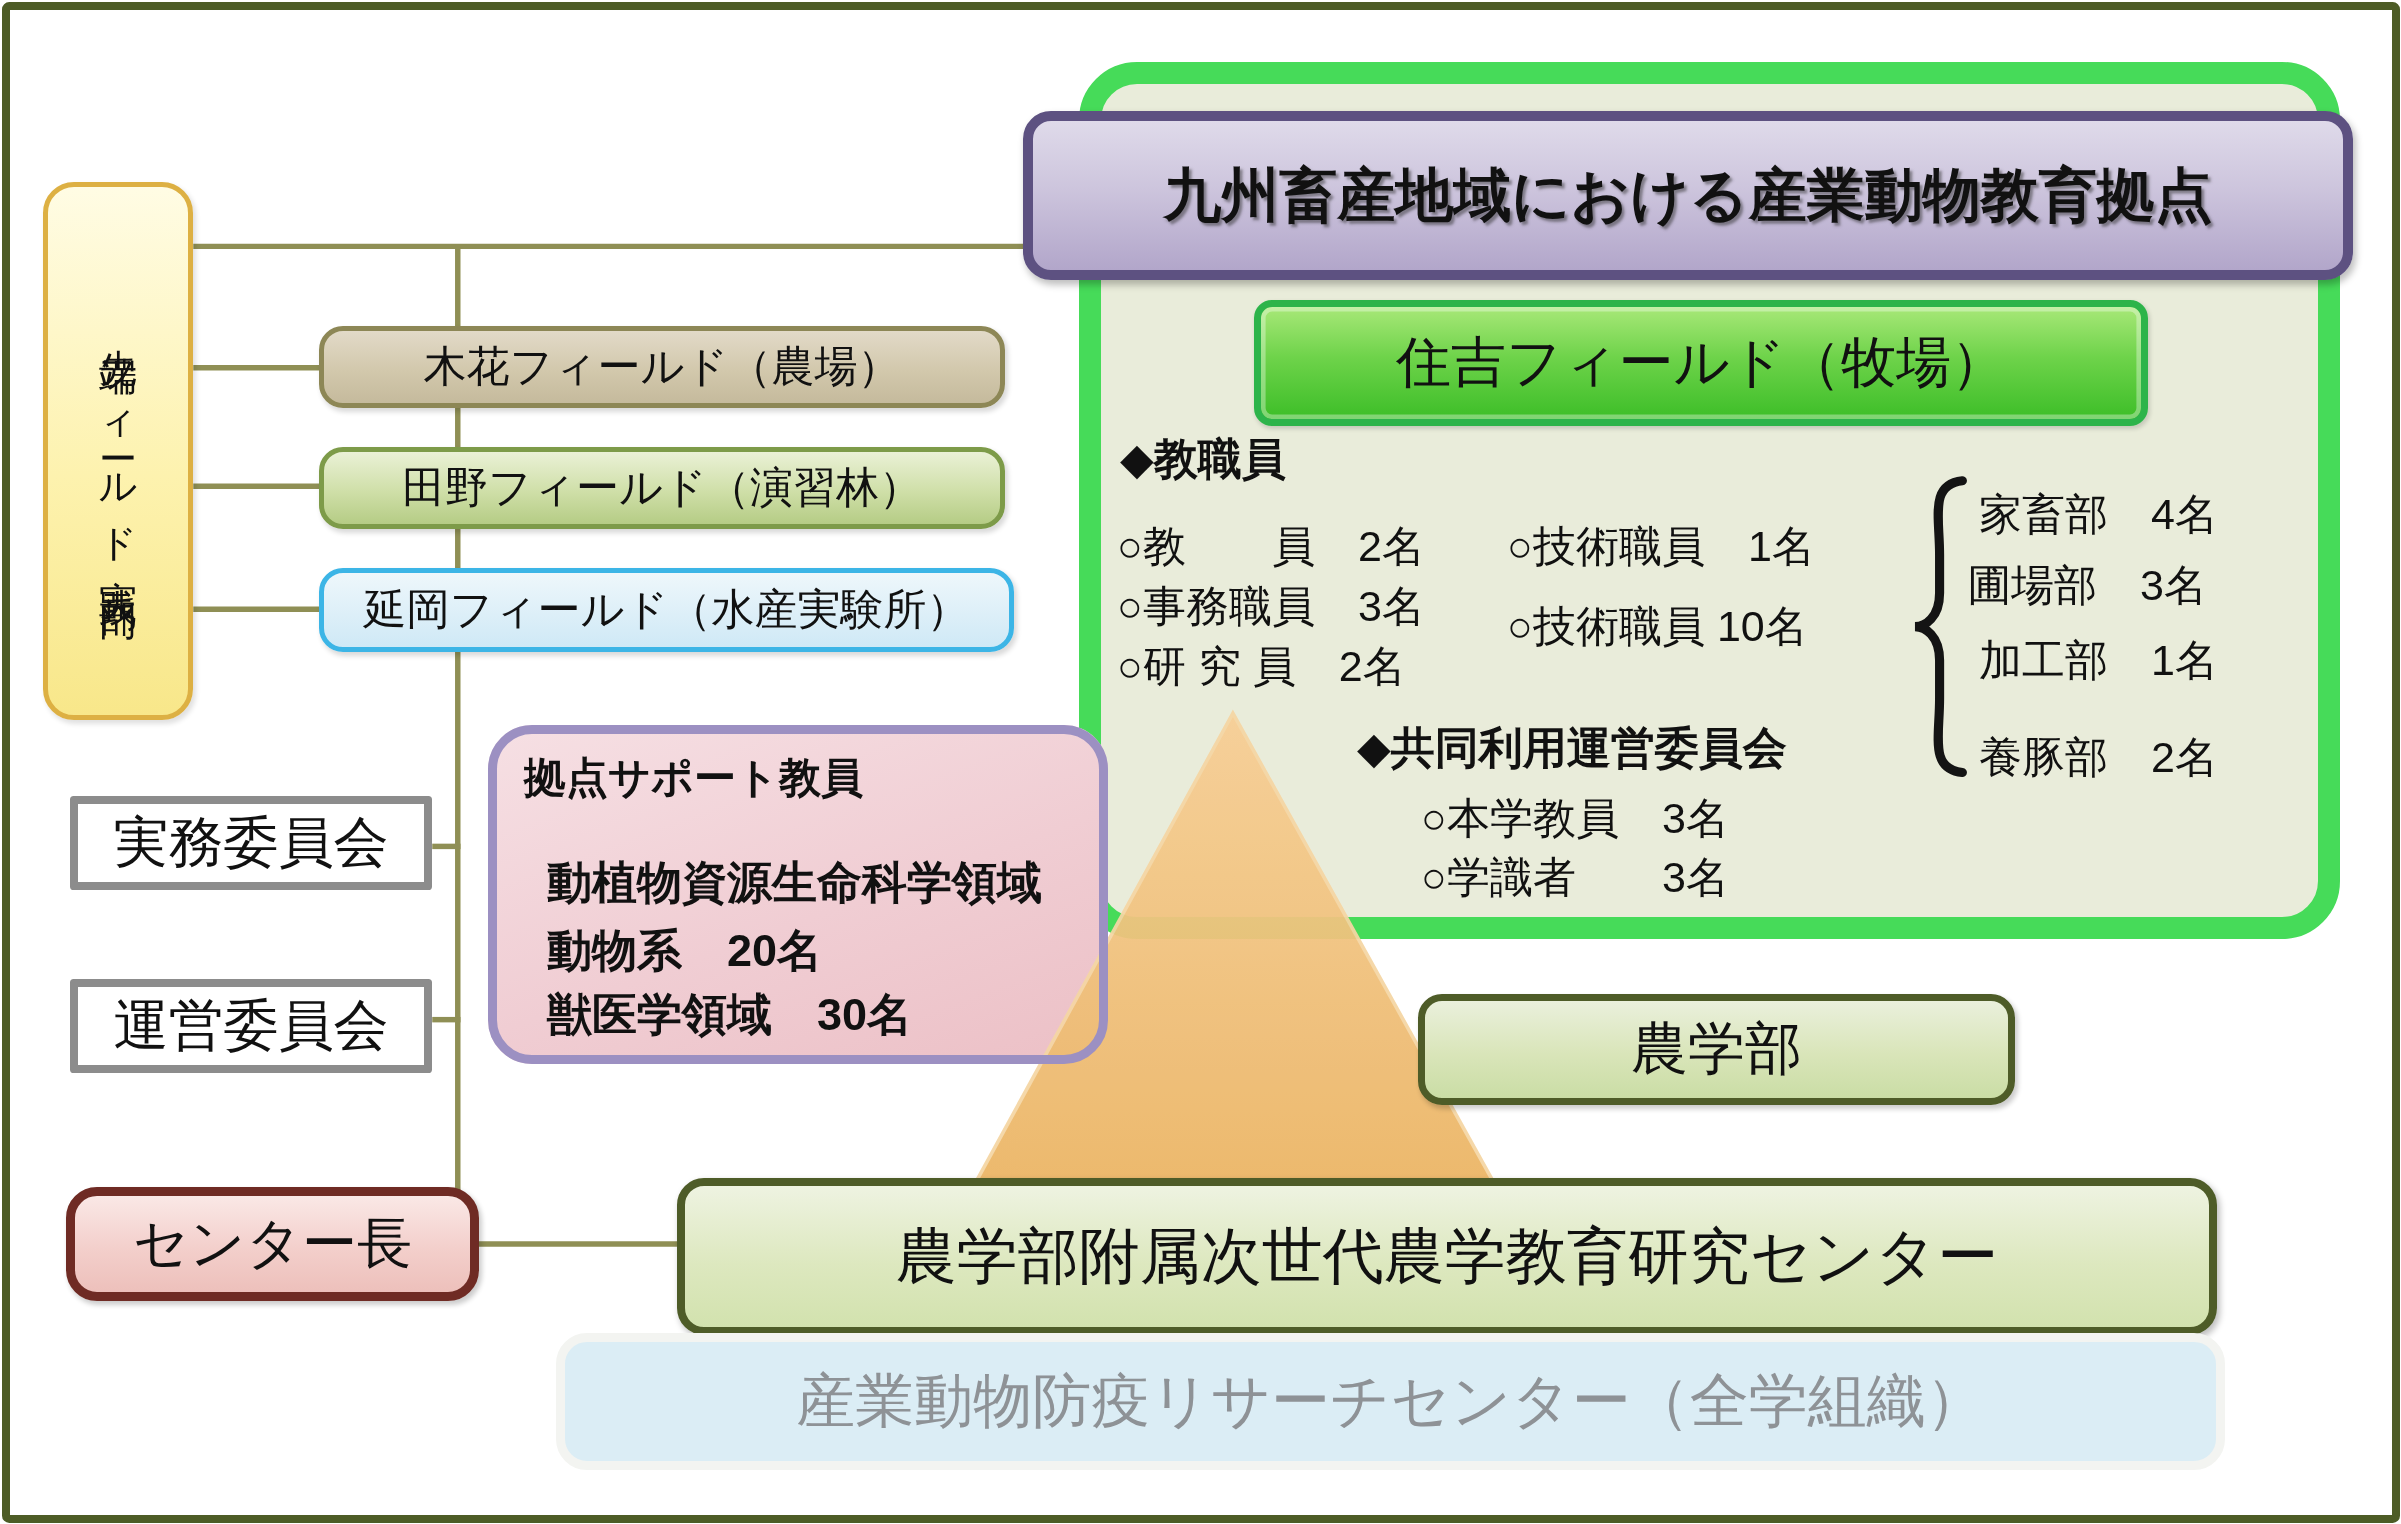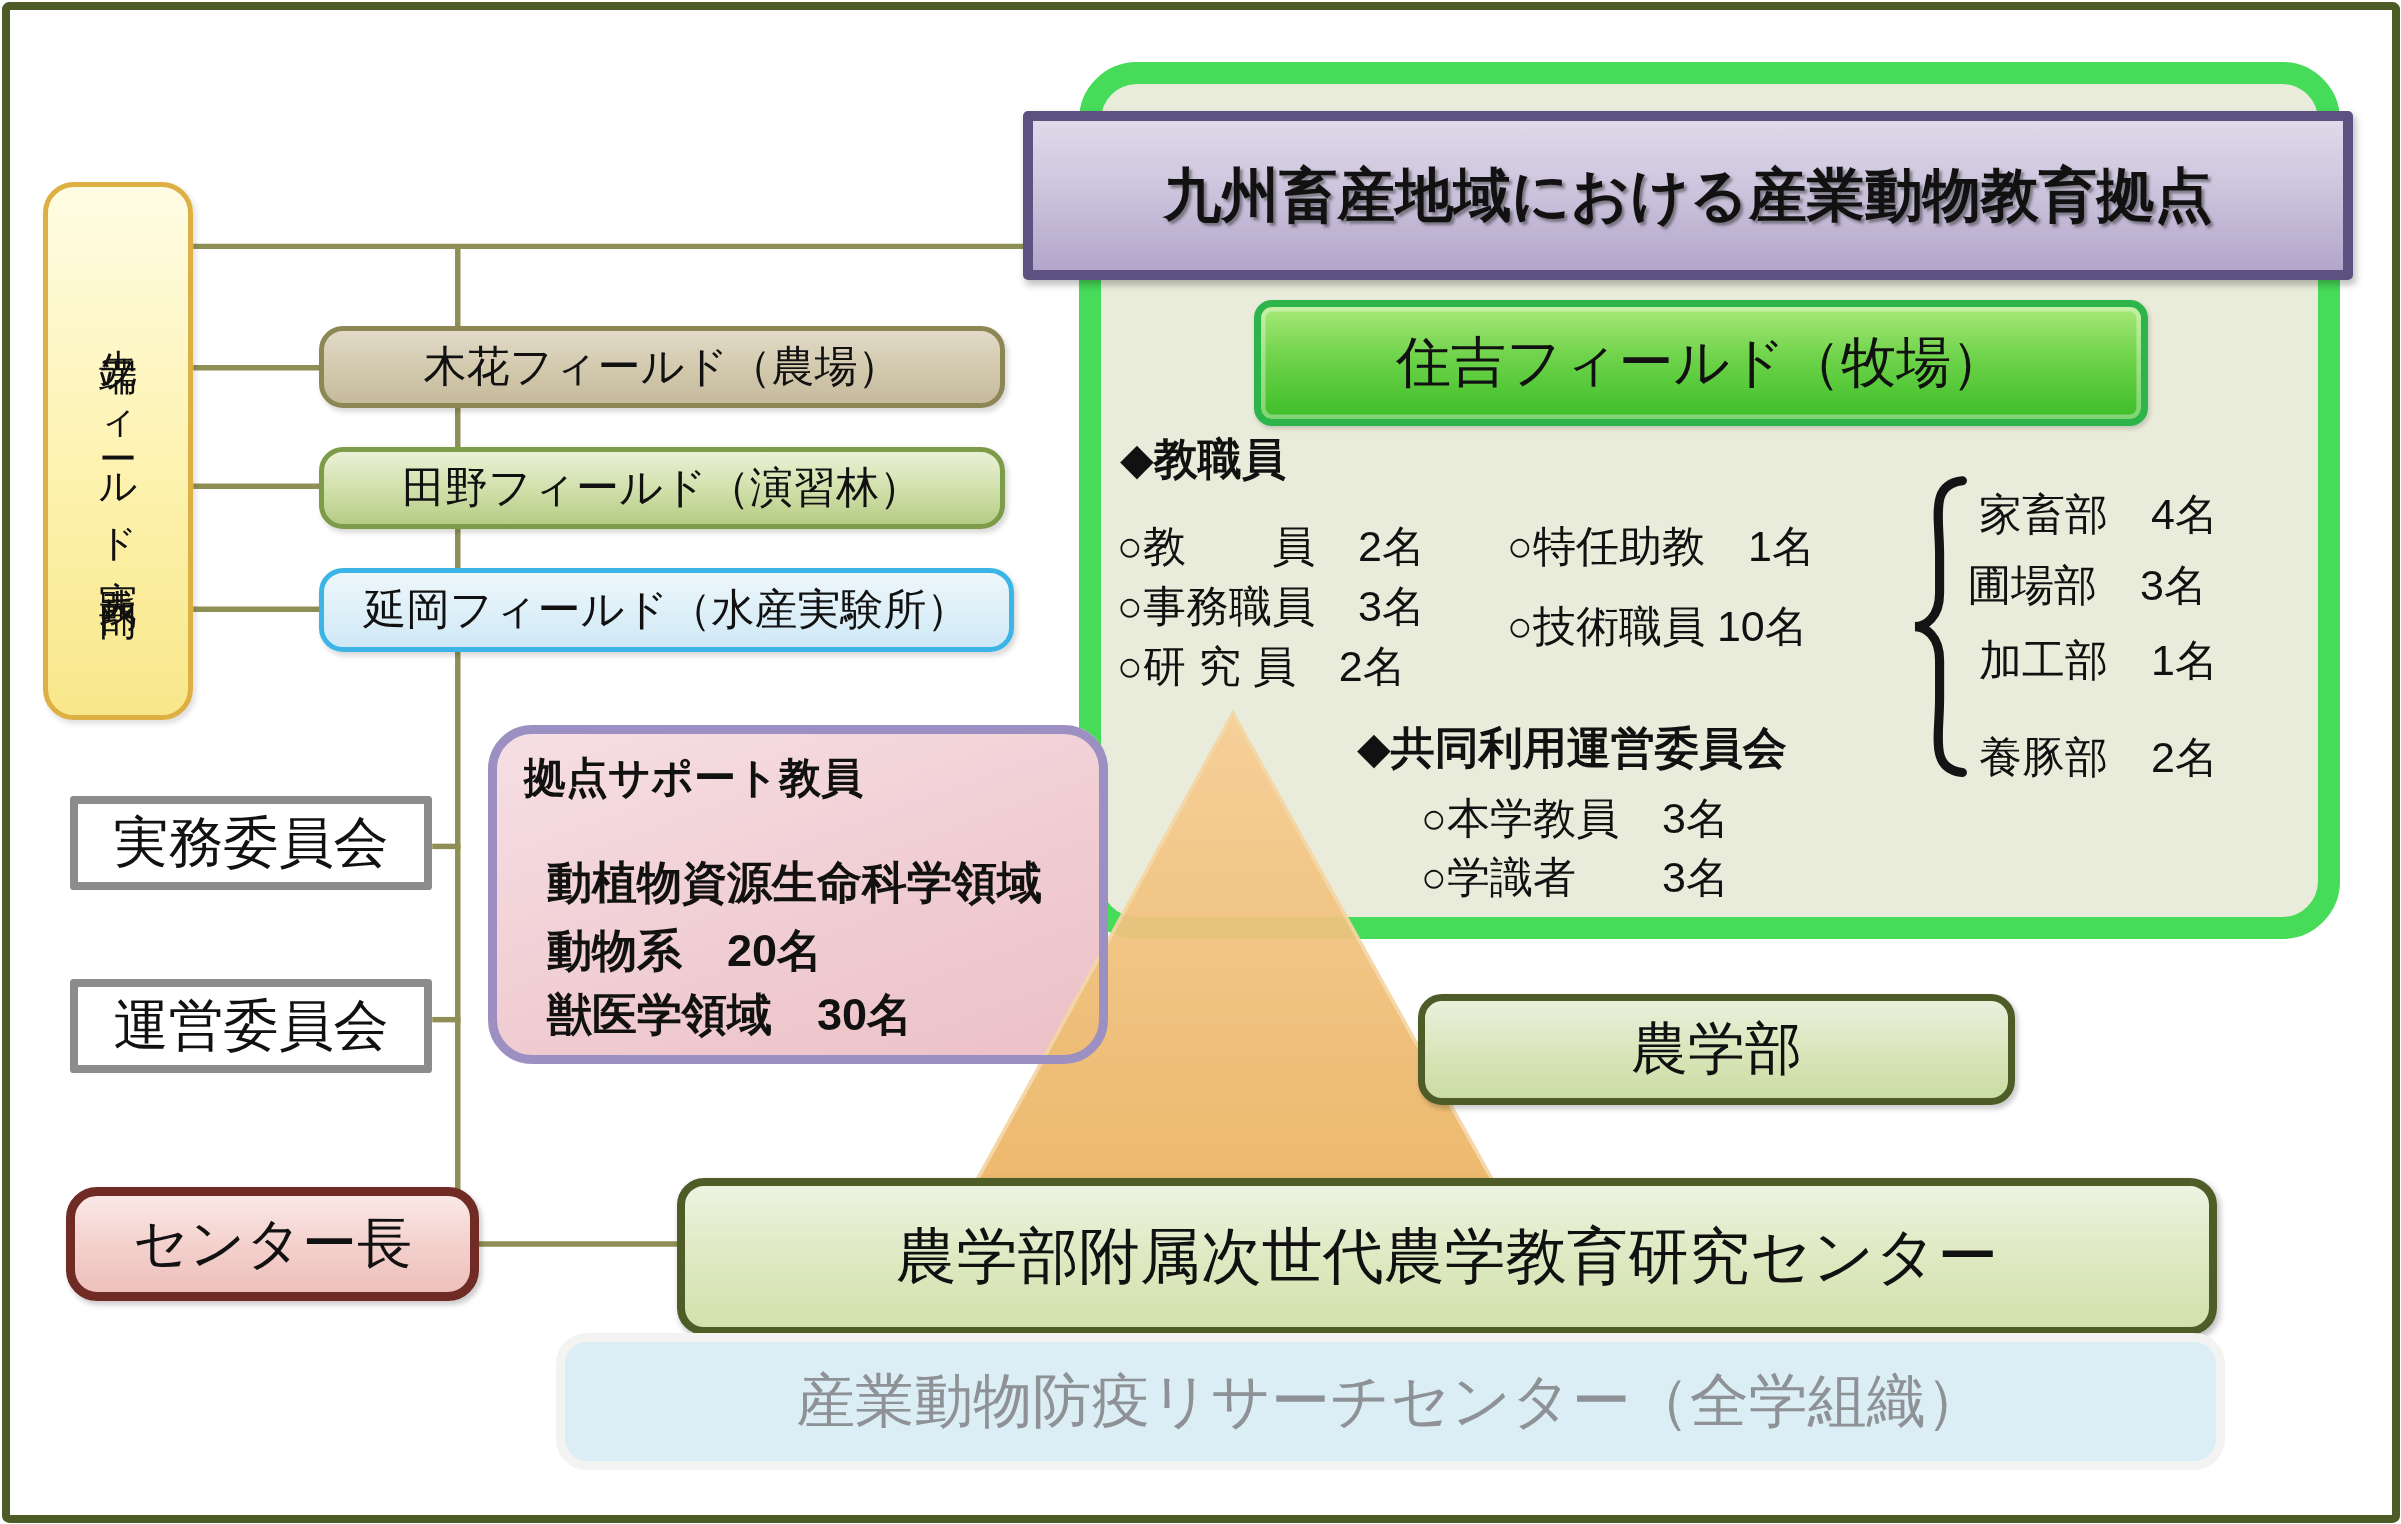--- a/index.html
+++ b/index.html
@@ -40,21 +40,21 @@
            background:linear-gradient(180deg,#eef7fb 0%,#ddeff8 55%,#cfe9f6 100%);}
   .committee{z-index:6;display:flex;align-items:center;justify-content:center;font-size:55px;
              border:8.2px solid #8c8c8c;border-radius:3.6px;background:#fff;}
   .jitsumu{left:70px;top:796px;width:362px;height:94px;}
   .unei{left:70px;top:979px;width:362px;height:94px;}
   .chief{left:66px;top:1187px;width:413px;height:114px;border:9px solid #6f2b24;border-radius:31px;
          background:linear-gradient(180deg,#fae8e6 0%,#f3cfcb 55%,#edc0bb 100%);
          z-index:6;display:flex;align-items:center;justify-content:center;font-size:55px;
          box-shadow:2.7px 3.6px 5.5px rgba(0,0,0,.2);}
   
-  .banner{left:1023px;top:111px;width:1330px;height:169px;border:10px solid #5d5181;border-radius:5px;
+  .banner{left:1023px;top:111px;width:1330px;height:169px;border:10px solid #5d5181;border-radius:28px;
           background:linear-gradient(180deg,#dfdaea 0%,#cdc5dd 45%,#b2a6ca 100%);
           z-index:6;display:flex;align-items:center;justify-content:center;
           font-size:58px;font-weight:bold;text-shadow:2.7px 2.7px 2.7px rgba(50,50,50,.5);
           box-shadow:2.7px 4.6px 7.3px rgba(0,0,0,.25);}
   
   .sumiyoshi{left:1254px;top:300px;width:894px;height:126px;border:7.3px solid #2db44a;border-radius:18px;
              background:linear-gradient(180deg,#a8e878 0%,#6ed34a 45%,#3dbe28 100%);
              z-index:6;display:flex;align-items:center;justify-content:center;
              font-size:55px;font-weight:normal;box-shadow:inset 0 0 0 4.6px rgba(255,255,255,.35),1.8px 2.7px 4.6px rgba(0,0,0,.15);}
   
@@ -148,21 +148,21 @@
 </div>
 
 <div class="abs sumiyoshi">
   <span>住吉フィールド（牧場）</span>
 </div>
 
 <div class="abs ptext ph staff-h">◆教職員</div>
 <div class="abs ptext r1l">○教　　員　2名</div>
 <div class="abs ptext r2l">○事務職員　3名</div>
 <div class="abs ptext r3l">○研 究 員　2名</div>
-<div class="abs ptext r1r">○特任助教　1名</div>
+<div class="abs ptext r1r">○技術職員　1名</div>
 <div class="abs ptext r2r">○技術職員 10名</div>
 
 <svg class="abs brace-layer" viewBox="0 0 2633 1672">
   <path d="M 2152 527 C 2116 531 2127 566 2127 608 L 2127 650 C 2127 677 2111 687 2100 687
            C 2111 687 2127 697 2127 724 L 2127 766 C 2127 808 2116 843 2152 847" fill="none" stroke="#141414" stroke-width="10" stroke-linecap="round"></path>
 </svg>
 
 <div class="abs ptext dept1">家畜部　4名</div>
 <div class="abs ptext dept2">圃場部　3名</div>
 <div class="abs ptext dept3">加工部　1名</div>

